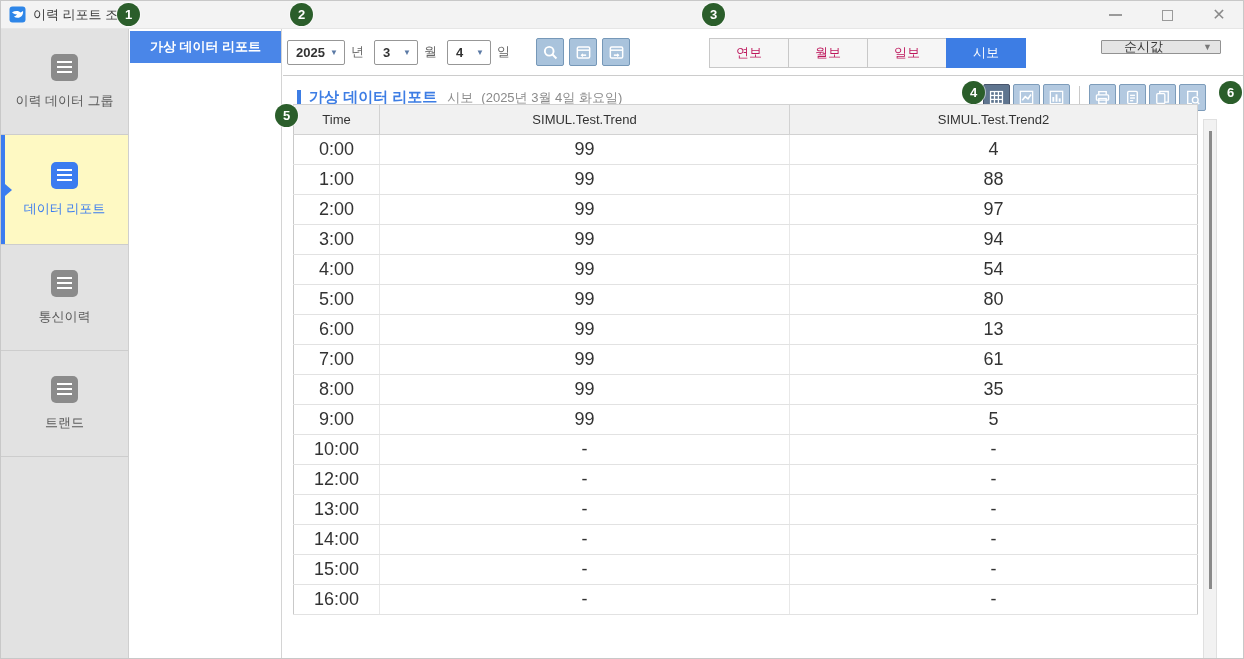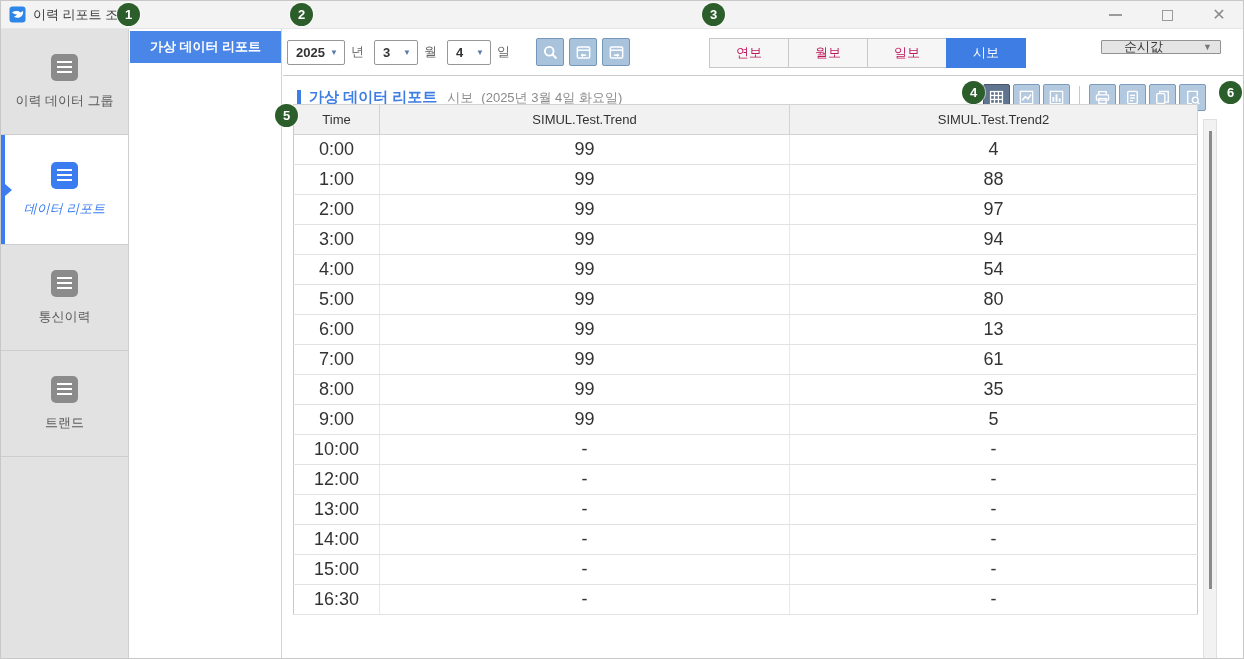--- a/index.html
+++ b/index.html
@@ -31,21 +31,21 @@
     position:relative; height:106px; border-bottom:1px solid #cdcdcd;
     display:flex; flex-direction:column; align-items:center; justify-content:center; gap:11px;
     cursor:default;
   }
   .side-item .licon {
     width:27px; height:27px; border-radius:5px; background:#8b8b8b;
     display:flex; flex-direction:column; align-items:center; justify-content:center; gap:3px;
   }
   .side-item .licon i { display:block; width:15px; height:2px; background:#fff; }
   .side-item .slabel { font-size:13px; color:#5a5a5a; white-space:nowrap; }
-  .side-item.selected { background:#ffffff; height:110px;font-style:italic; }
+  .side-item.selected { background:#fef9c3; height:110px; }
   .side-item.selected .licon { background:#3b7cf0; }
   .side-item.selected .slabel { color:#3b7cf0; }
   .sel-bar {
     position:absolute; left:0; top:0; width:4px; height:100%; background:#3b7cf0;
   }
   .sel-bar:after {
     content:""; position:absolute; left:4px; top:50%; margin-top:-6px;
     border-left:7px solid #3b7cf0; border-top:6px solid transparent; border-bottom:6px solid transparent;
   }
   
@@ -401,21 +401,21 @@
             <td>14:00</td>
             <td>-</td>
             <td>-</td>
           </tr>
           <tr>
             <td>15:00</td>
             <td>-</td>
             <td>-</td>
           </tr>
           <tr>
-            <td>16:30</td>
+            <td>16:00</td>
             <td>-</td>
             <td>-</td>
           </tr>
         </tbody>
     </table>
   </div>
 
   <div class="vscroll">
     <div class="thumb"></div>
   </div>

